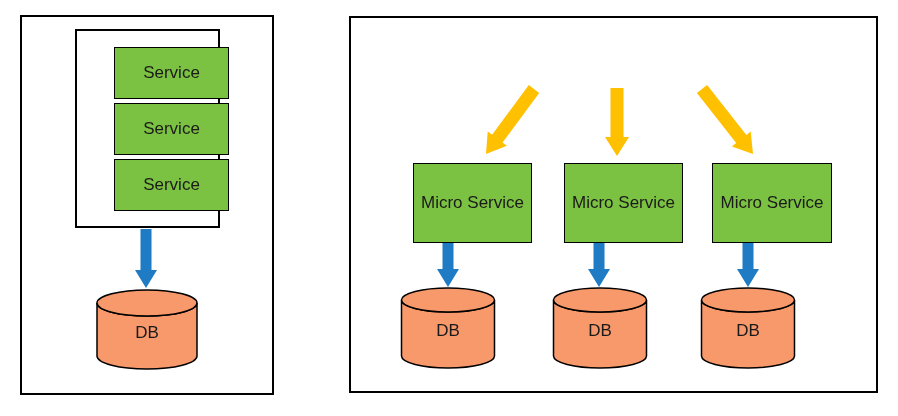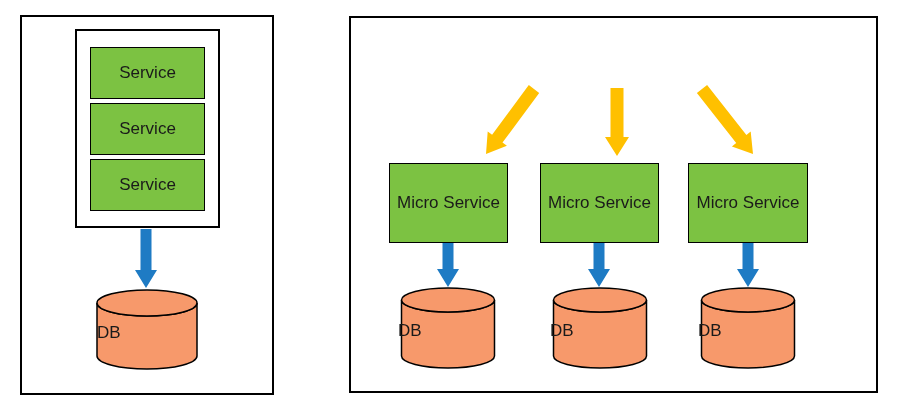--- a/index.html
+++ b/index.html
@@ -41,34 +41,34 @@
   .node {
     position: absolute;
     display: flex;
     align-items: center;
     justify-content: center;
     border: 1.5px solid var(--panel-border);
     font-size: 17px;
     color: var(--text);
     white-space: nowrap;
   }
-  .node.service { background: var(--service-green); }
+  .node.service { background: var(--service-green); margin-left: 24px; }
   .node.gateway { background: var(--gateway-green); }
   .svg-layer {
     position: absolute;
     left:0; top:0; width:898px; height:416px;
     pointer-events: none;
   }
   .arrow-blue   { fill: var(--arrow-blue); }
   .arrow-yellow { fill: var(--arrow-yellow); }
   .cyl { fill: var(--db-orange); stroke: var(--panel-border); stroke-width: 1.5; }
   .db-label {
     position: absolute;
     width: 100px;
-    text-align: left;
+    text-align: center;
     font-size: 17px;
     color: var(--text);
   }
 </style>
 </head>
 <body>
 
 <div class="canvas">
 
   <div class="panel panel-left"></div>

